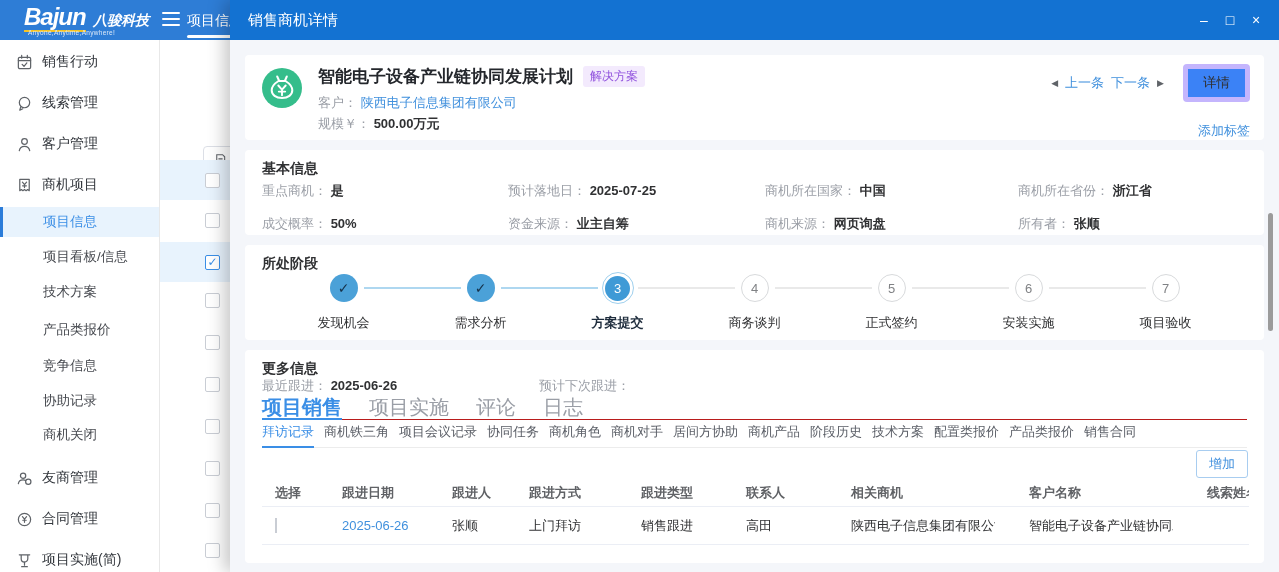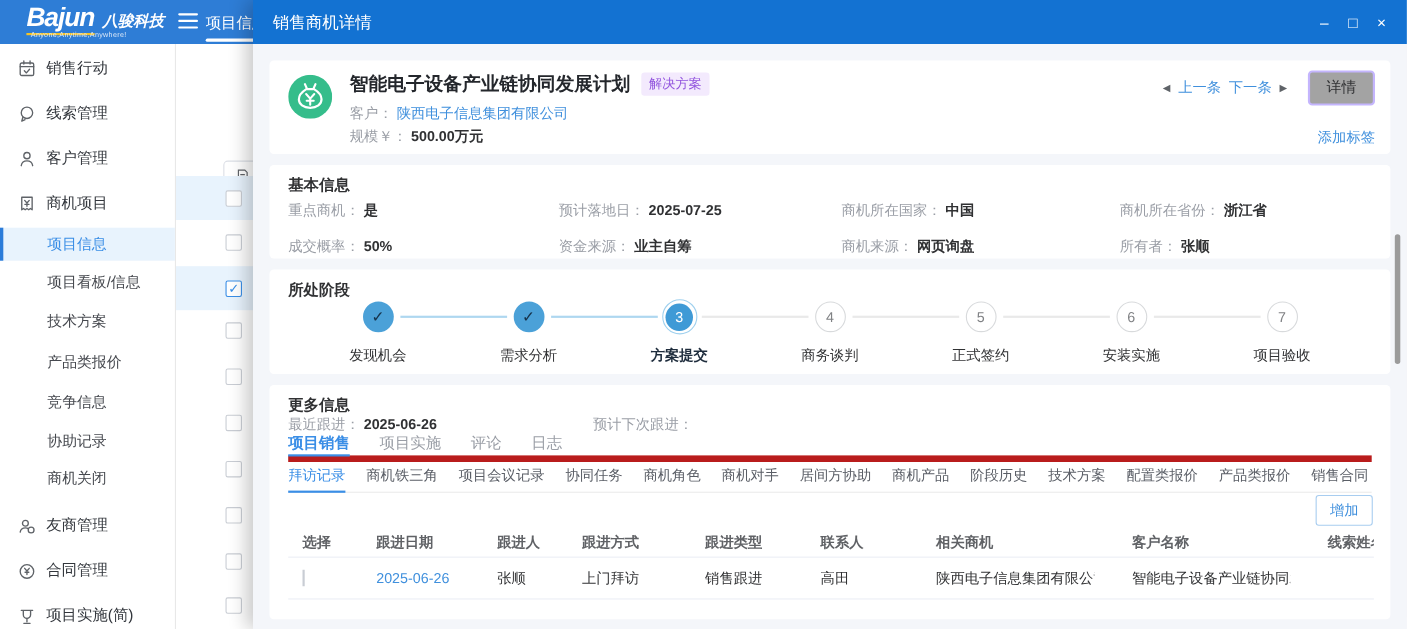--- a/index.html
+++ b/index.html
@@ -50,21 +50,21 @@
   .opp-title-row { position:absolute; left:73px; top:10px; display:flex; align-items:center; gap:10px; white-space:nowrap; }
   .opp-title { font-size:17px; font-weight:bold; color:#24272c; }
   .opp-badge { font-size:12px; color:#9254de; background:#f3eafd; padding:2px 7px; border-radius:3px; }
   .opp-line { position:absolute; left:73px; font-size:13px; white-space:nowrap; }
   .lbl { color:#9a9ea6; }
   .val { color:#303133; font-weight:bold; }
   .link { color:#4090dd; cursor:pointer; }
   .opp-right { position:absolute; right:14px; top:9px; text-align:right; }
   .opp-nav { display:flex; align-items:center; gap:7px; justify-content:flex-end; font-size:13px; }
   .nav-arrow { font-size:9px; color:#5f6368; cursor:pointer; }
-  .detail-btn { margin-left:12px; padding:5px 15px; border:2px solid #c4b5fd; border-radius:4px; background:#a3a3a3; font-size:13.5px; color:#303133; cursor:pointer; }
+  .detail-btn { margin-left:12px; padding:5px 15px; border:5px solid #c4b5fd; border-radius:4px; background:#3b82f6; font-size:13.5px; color:#303133; cursor:pointer; }
   .add-tag { margin-top:20px; font-size:13px; }
 
   
   .card-basic { top:150px; height:85px; }
   .info-grid { position:absolute; left:17px; right:20px; top:32px; display:grid; grid-template-columns:246px 257px 253px 1fr; row-gap:15px; font-size:13px; white-space:nowrap; }
 
   
   .card-stage { top:245px; height:95px; }
   .steps { position:absolute; left:30px; right:30px; top:26px; display:flex; }
   .step { flex:1; position:relative; display:flex; flex-direction:column; align-items:center; cursor:pointer; }
@@ -77,24 +77,24 @@
   .c-cur-outer { width:32px; height:32px; border-radius:50%; border:1px solid #9fd0ee; background:#fff; display:flex; align-items:center; justify-content:center; }
   .c-cur { width:25px; height:25px; border-radius:50%; background:#3f9ad6; color:#fff; font-size:13px; display:flex; align-items:center; justify-content:center; }
   .c-todo { width:28px; height:28px; border-radius:50%; background:#fff; border:1px solid #d8dadc; color:#808285; font-size:13px; display:flex; align-items:center; justify-content:center; }
   .step-label { margin-top:9px; font-size:13px; color:#303133; }
   .step.current .step-label { font-weight:bold; color:#1f2d3d; }
 
   
   .card-more { top:350px; height:213px; }
   .follow-row { position:absolute; left:17px; top:27px; font-size:13px; white-space:nowrap; }
   .follow-next { position:absolute; left:277px; top:0; }
-  .tabs { position:absolute; left:17px; right:17px; top:44px; height:26px; display:flex; gap:27px; font-size:14px; border-bottom:6px solid #b91c1c; }
+  .tabs { position:absolute; left:17px; right:17px; top:44px; height:26px; display:flex; gap:27px; font-size:20px; border-bottom:1px solid #b91c1c; }
   .tab { color:#9a9ea6; cursor:pointer; padding-bottom:8px; }
   .tab.active { color:#3a8ee6; font-weight:bold; border-bottom:2px solid #3a8ee6; margin-bottom:-1px; }
-  .subtabs { position:absolute; left:17px; right:17px; top:73px; height:25px; display:flex; gap:19px; font-size:13px; border-bottom:1px solid #ececec; white-space:nowrap; }
+  .subtabs { position:absolute; left:17px; right:17px; top:73px; height:25px; display:flex; gap:10px; font-size:13px; border-bottom:1px solid #ececec; white-space:nowrap; }
   .subtab { color:#5a5e66; cursor:pointer; padding-bottom:7px; }
   .subtab.active { color:#3a8ee6; border-bottom:2px solid #3a8ee6; margin-bottom:-1px; }
   .add-btn { position:absolute; right:16px; top:100px; padding:4px 12px; font-size:13px; color:#3f8fdd; border:1px solid #a8cdf0; border-radius:3px; background:#fff; cursor:pointer; }
   .vtable { position:absolute; left:17px; right:15px; top:130px; font-size:13px; }
   .vrow { display:flex; align-items:center; border-bottom:1px solid #ebeef5; }
   .vrow.head { height:27px; color:#606266; font-weight:bold; }
   .vrow.data { height:38px; color:#303133; }
   .vc { flex:none; padding-right:6px; overflow:hidden; white-space:nowrap;padding-left:34px; }
   .vc0{width:46px; padding-left:13px;} .vc1{width:110px;} .vc2{width:77px;} .vc3{width:112px;}
   .vc4{width:105px;} .vc5{width:105px;} .vc6{width:178px;} .vc7{width:178px;} .vc8{flex:1;}

